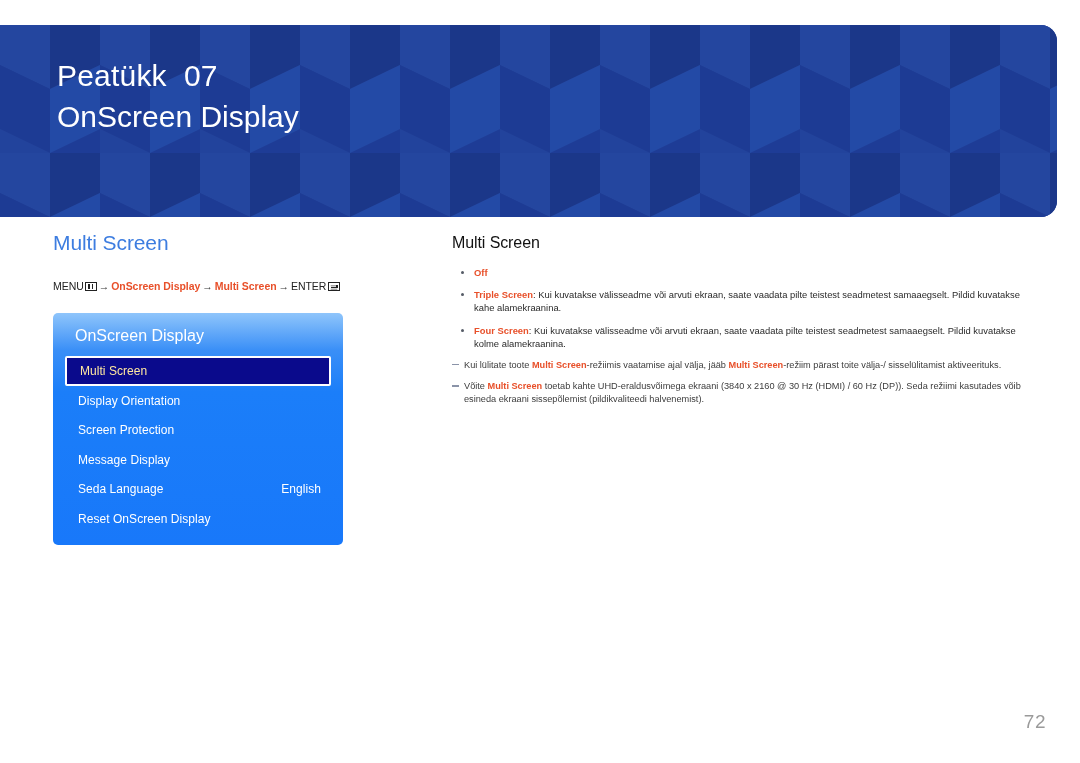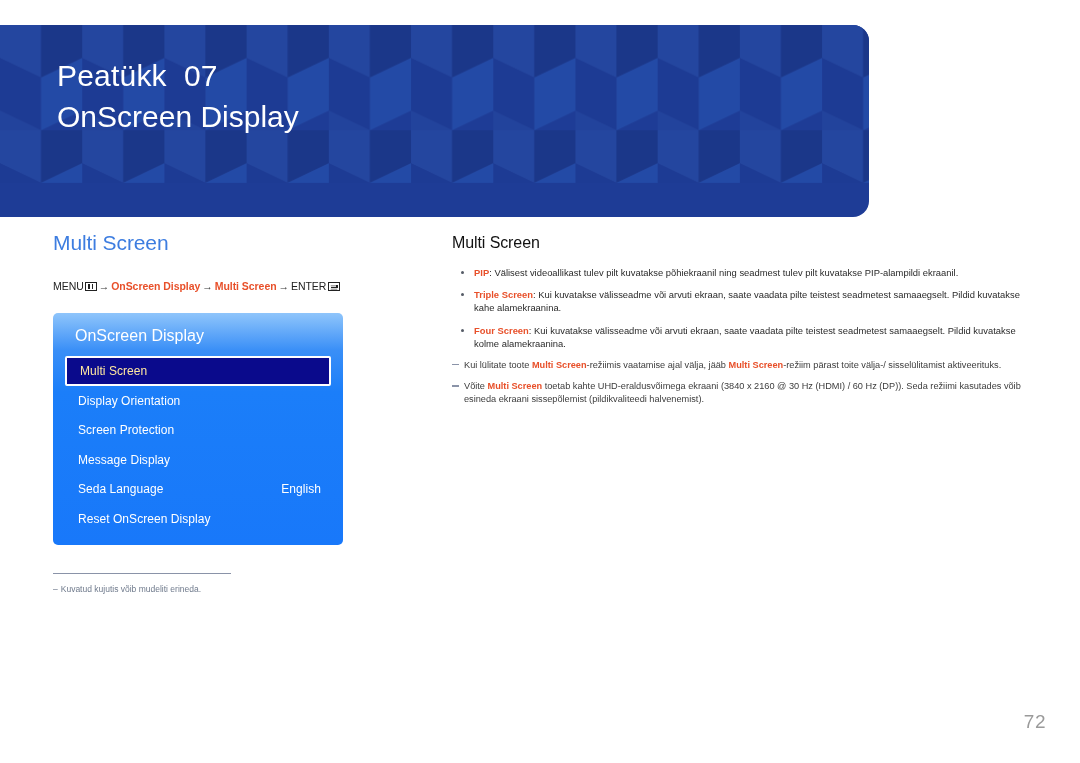--- a/index.html
+++ b/index.html
@@ -14,21 +14,21 @@
     position: relative;
     width: 1080px; height: 763px;
     overflow: hidden;
     background: #ffffff;
   }
 
   
   .header {
     position: absolute;
     left: 0; top: 25px;
-    width: 869px; height: 192px;
+    width: 1057px; height: 192px;
     background: #1e3c96;
     border-radius: 0 16px 16px 0;
     overflow: hidden;
   }
   .header-pattern {
     position: absolute; inset: 0;
     opacity: 1;
   }
   .header-text {
     position: absolute;
@@ -302,30 +302,26 @@
         <span>Seda Language</span>
         <span class="val">English</span>
       </div>
       <div class="osd-item">
         <span>Reset OnScreen Display</span>
         <span class="val"></span>
       </div>
     </div>
   </div>
 
-  <div class="left-note">
-    <hr>
-    <p><span class="dash">–</span><span>Kuvatud kujutis võib mudeliti erineda.</span></p>
-  </div>
 
   <div class="right-col">
     <div class="right-title">Multi Screen</div>
 
     <ul class="bullets">
-      <li><span class="term">PIP</span><span>: </span><span>Välisest videoallikast tulev pilt kuvatakse põhiekraanil ning seadmest tulev pilt kuvatakse PIP-alampildi ekraanil.</span></li>
+      <li><span class="term">Off</span><span></span><span></span></li>
       <li><span class="term">Triple Screen</span><span>: </span><span>Kui kuvatakse välisseadme või arvuti ekraan, saate vaadata pilte teistest seadmetest samaaegselt. Pildid kuvatakse kahe alamekraanina.</span></li>
       <li><span class="term">Four Screen</span><span>: </span><span>Kui kuvatakse välisseadme või arvuti ekraan, saate vaadata pilte teistest seadmetest samaaegselt. Pildid kuvatakse kolme alamekraanina.</span></li>
     </ul>
 
     <div class="notes">
       <div class="note"><span>Kui lülitate toote </span><span class="term">Multi Screen</span><span>-režiimis vaatamise ajal välja, jääb </span><span class="term">Multi Screen</span><span>-režiim pärast toite välja-/ sisselülitamist aktiveerituks.</span></div>
       <div class="note"><span>Võite </span><span class="term">Multi Screen</span><span> toetab kahte UHD-eraldusvõimega ekraani (3840 x 2160 @ 30 Hz (HDMI) / 60 Hz (DP)). Seda režiimi kasutades võib esineda ekraani sissepõlemist (pildikvaliteedi halvenemist).</span></div>
     </div>
   </div>
 

